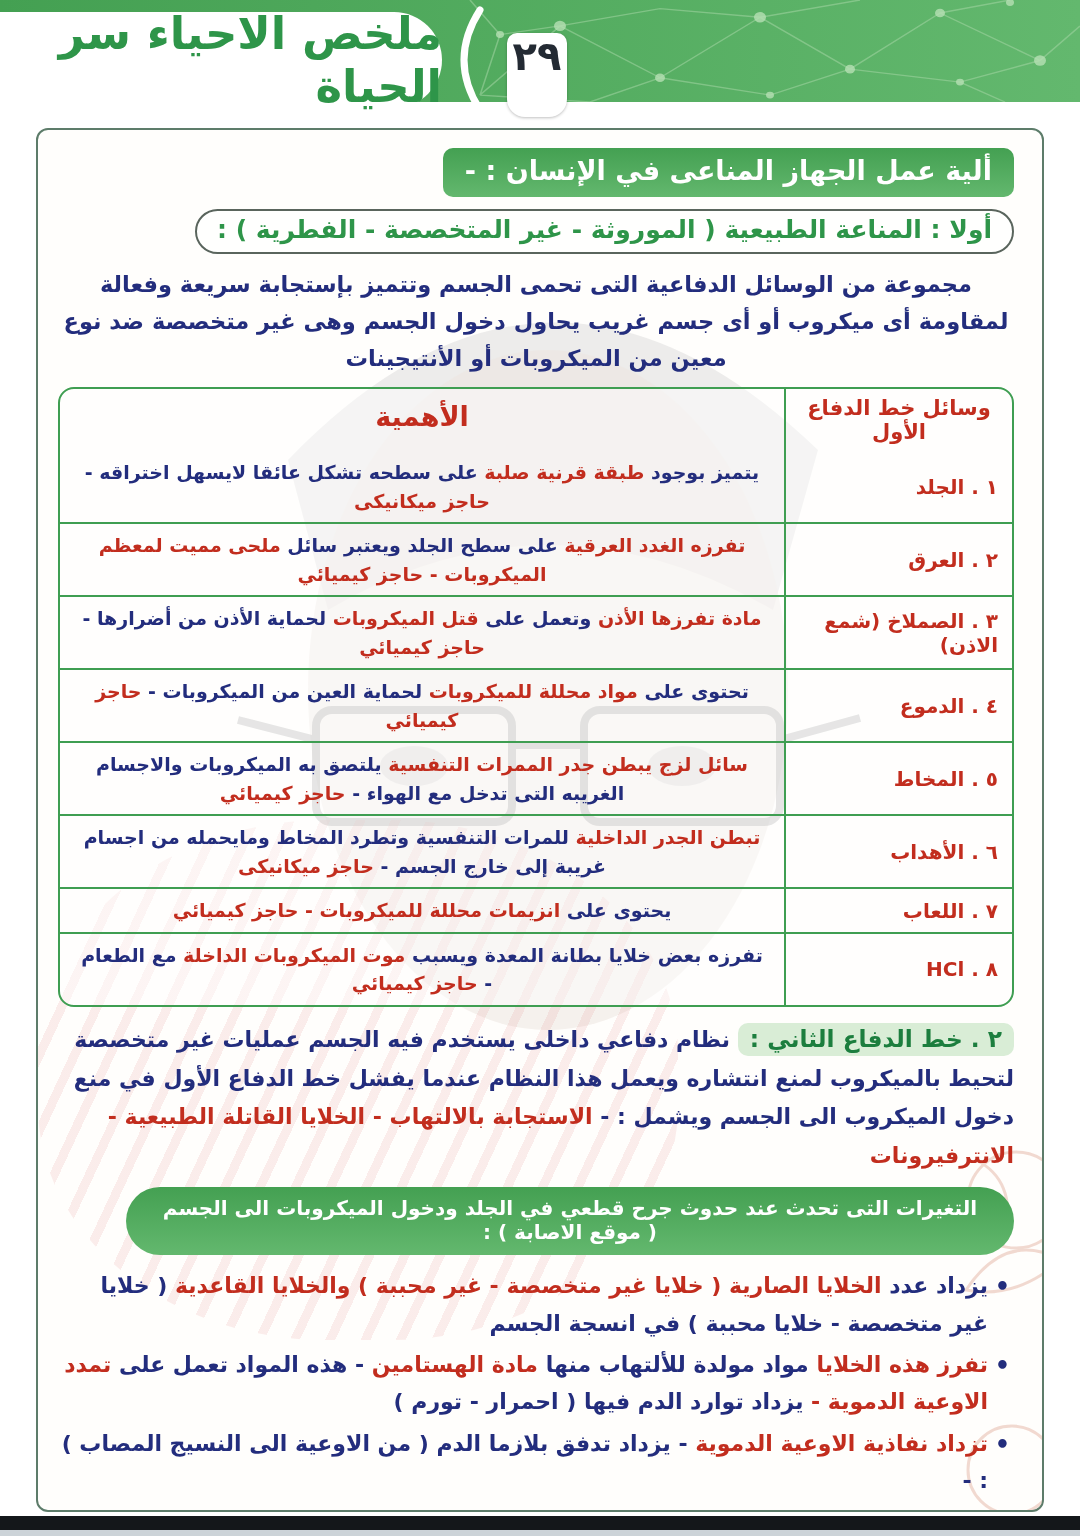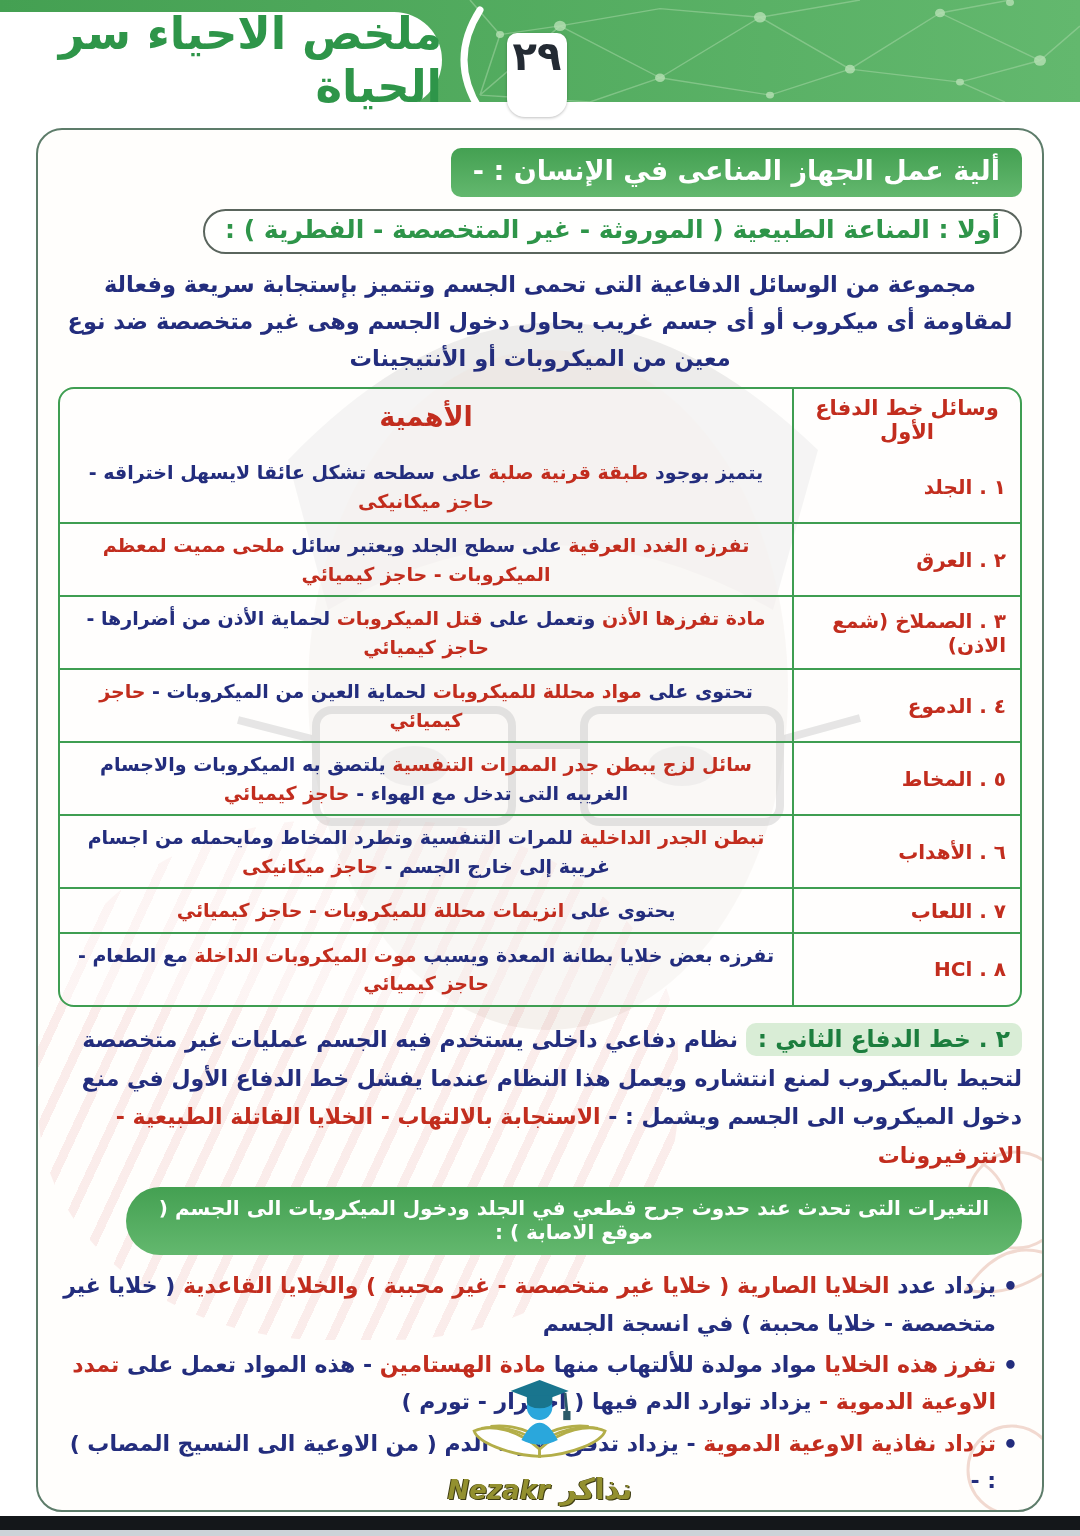--- a/index.html
+++ b/index.html
@@ -16,22 +16,22 @@
   .brand{position:absolute;left:0;top:12px;width:442px;height:96px;background:#fff;
     border-radius:0 54px 54px 0;display:flex;align-items:center;justify-content:center;z-index:2;}
   .brand .t{color:var(--green_text,#35a053);font-size:45px;font-weight:bold;letter-spacing:-1px;}
   .arc{position:absolute;left:444px;top:6px;z-index:2;}
   .ptab{position:absolute;left:507px;top:33px;width:60px;height:84px;background:#fff;
     border-radius:10px 10px 18px 18px;display:flex;align-items:flex-start;justify-content:center;z-index:2;
     box-shadow:0 1px 3px rgba(0,0,0,.25);}
   .ptab .n{font-size:40px;font-weight:bold;color:#232a33;}
   
   .frame{position:absolute;left:36px;top:128px;width:1008px;height:1384px;box-sizing:border-box;
-    border:2px solid var(--frame,#5d7c6a);border-radius:26px;background:#fffefc;
-    padding:16px 20px 0 20px;overflow:hidden;}
+    border:2px solid var(--frame,#5d7c6a);border-radius:12px;background:#fffefc;
+    padding:16px 28px 0 20px;overflow:hidden;}
   .wm{position:absolute;inset:0;z-index:0;pointer-events:none;}
   .wm .stripes{position:absolute;left:0;top:690px;width:640px;height:520px;border-radius:45%;
     background:repeating-linear-gradient(115deg,rgba(224,130,130,.14) 0 9px,rgba(255,255,255,0) 9px 32px);}
   .content{position:relative;z-index:1;}
   
   .title-banner{width:fit-content;background:linear-gradient(180deg,var(--banner,#44a052),var(--banner2,#5cb367));
     color:#fff;font-weight:bold;font-size:27px;padding:7px 22px 11px;border-radius:10px;margin:2px 0 12px;}
   .fbox{width:fit-content;border:2.5px solid #5a655d;border-radius:24px;padding:4px 20px 8px;
     color:var(--green_text,#2e9549);font-weight:bold;font-size:25px;margin:0 0 12px;background:rgba(255,255,255,.65);}
   .def-para{color:var(--navy,#232d7d);font-weight:bold;font-size:22.5px;line-height:1.65;
@@ -202,38 +202,16 @@
     <ul class="blist">
   <li><span class="b-segs"><span class="seg-b">يزداد عدد </span><span class="seg-r">الخلايا الصارية ( خلايا غير متخصصة - غير محببة ) والخلايا القاعدية </span><span class="seg-b">( خلايا غير متخصصة - خلايا محببة ) في انسجة الجسم</span></span></li>
 
   <li><span class="b-segs"><span class="seg-r">تفرز هذه الخلايا </span><span class="seg-b">مواد مولدة للألتهاب منها </span><span class="seg-r">مادة الهستامين </span><span class="seg-b">- هذه المواد تعمل على </span><span class="seg-r">تمدد الاوعية الدموية - </span><span class="seg-b">يزداد توارد الدم فيها ( احمرار - تورم )</span></span></li>
 
   <li><span class="b-segs"><span class="seg-r">تزداد نفاذية الاوعية الدموية </span><span class="seg-b">- يزداد تدفق بلازما الدم ( من الاوعية الى النسيج المصاب ) : - </span></span></li>
 </ul>
 
   </div>
 
-  <div class="logo">
-    <svg width="160" height="100" viewBox="0 0 160 110">
-      <g stroke="#b3ae49" stroke-width="3" fill="#ffffff">
-        <path d="M80,86 C56,64 26,58 8,66 C12,78 44,92 80,94 Z"></path>
-        <path d="M80,86 C104,64 134,58 152,66 C148,78 116,92 80,94 Z"></path>
-        <path d="M80,80 C60,64 34,60 16,63" fill="none"></path>
-        <path d="M80,80 C100,64 126,60 144,63" fill="none"></path>
-        <path d="M80,74 C64,62 42,59 26,61" fill="none"></path>
-        <path d="M80,74 C96,62 118,59 134,61" fill="none"></path>
-      </g>
-      <path d="M60,76 Q80,38 100,76 Q80,86 60,76 Z" fill="#2aa7dc"></path>
-      <circle cx="80" cy="40" r="14" fill="#2aa7dc"></circle>
-      <path d="M80,10 L112,22 L80,34 L48,22 Z" fill="#19758e"></path>
-      <path d="M66,27 h28 v7 a14,7 0 0 1 -28,0 Z" fill="#19758e"></path>
-      <path d="M108,24 L110,44" stroke="#2b5a68" stroke-width="3" fill="none"></path>
-      <rect x="106" y="44" width="8" height="10" fill="#2b5a68"></rect>
-    </svg>
-    <div class="mark">
-      <span class="ar">نذاكر</span>
-      <span class="en">Nezakr</span>
-    </div>
-  </div>
 </div>
 
 <div class="band"></div>
 <div class="below-band"></div>
 
 </body></html>

